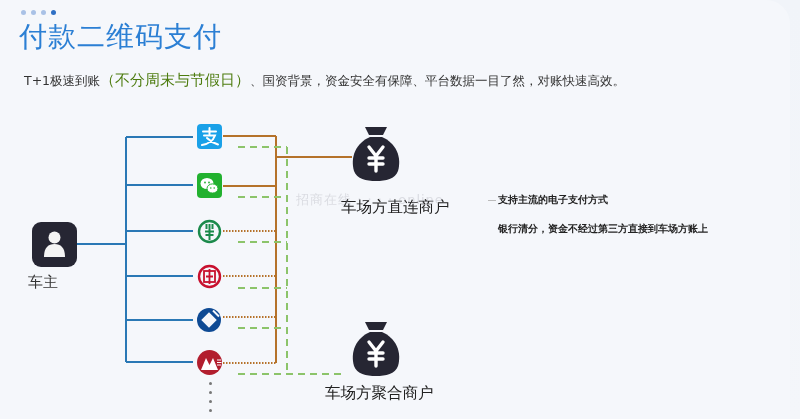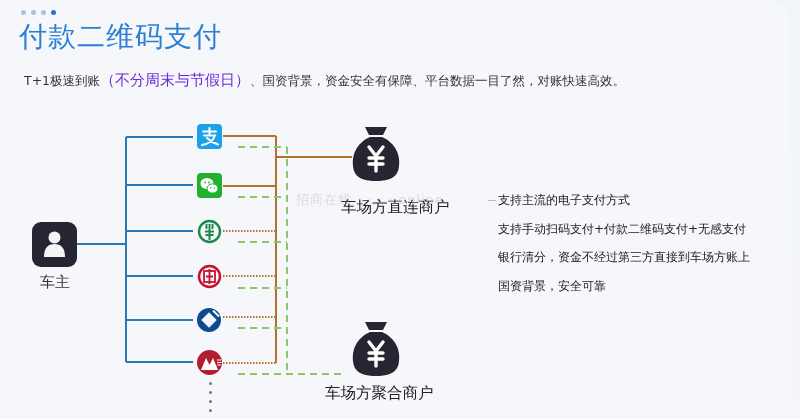--- a/index.html
+++ b/index.html
@@ -18,47 +18,47 @@
   .dot { width: 5px; height: 5px; border-radius: 50%; background: #a9c1e6; }
   .dot.active { background: #2f6fc4; }
   .title {
     position: absolute; left: 19px; top: 18px;
     font-size: 28px; color: #2b7fd4; letter-spacing: 1px; line-height: 38px;
   }
   .subtitle {
     position: absolute; left: 24px; top: 70px;
     font-size: 12.5px; color: #333; line-height: 20px; white-space: nowrap;
   }
-  .subtitle .hl { color: #6d28d9; font-size: 15px; }
+  .subtitle .hl { color: #4d7c0f; font-size: 15px; }
 
   svg.lines { position: absolute; left: 0; top: 0; }
 
   .avatar {
     position: absolute; left: 32px; top: 222px; width: 45px; height: 45px;
     background: #262633; border-radius: 9px;
   }
   .owner-label {
-    position: absolute; left: 28px; top: 273px; width: 54px; text-align: center;
+    position: absolute; left: 16px; top: 273px; width: 54px; text-align: center;
     font-size: 15px; color: #333;
   }
 
   .pay-icon { position: absolute; width: 25px; height: 25px; }
 
   .bag { position: absolute; width: 52px; height: 58px; }
   .merchant-label {
     position: absolute; font-size: 15.5px; color: #222; white-space: nowrap;
   }
   .watermark {
     position: absolute; left: 296px; top: 191px; font-size: 13px;
     color: rgba(150,150,160,0.28); white-space: nowrap; letter-spacing: 1px;
   }
 
   .features { position: absolute; left: 498px; top: 192px; }
   .feature {
-    font-size: 12px; color: #222; height: 28.5px; line-height: 16px; white-space: nowrap;
+    font-size: 10px; color: #222; height: 28.5px; line-height: 16px; white-space: nowrap; font-weight: bold;
   }
   .feat-tick {
     position: absolute; left: 488px; top: 200px; width: 8px; height: 1px; background: #bbb;
   }
   .more-dots { position: absolute; left: 209px; top: 382px; }
   .more-dots span {
     display: block; width: 3px; height: 3px; border-radius: 50%; background: #777; margin-bottom: 6px;
   }
 </style>
 </head>
@@ -190,16 +190,14 @@
     <path d="M19 22 L26 31 L33 22 M26 31 V46 M19 33 H33 M19 39 H33" stroke="#fff" stroke-width="3.4" fill="none" stroke-linecap="round"></path>
   </svg>
 </div>
 <div class="merchant-label" style="left:325px; top:383px;text-align:right;">车场方聚合商户</div>
 
 <div class="watermark">招商在线  ·  ·  ·  ·  online</div>
 
 <div class="feat-tick"></div>
 <div class="features">
   <div class="feature">支持主流的电子支付方式</div>
-  <div class="feature">支持手动扫码支付+付款二维码支付+无感支付</div>
   <div class="feature">银行清分，资金不经过第三方直接到车场方账上</div>
-  <div class="feature">国资背景，安全可靠</div>
 </div>
 
 </body></html>

